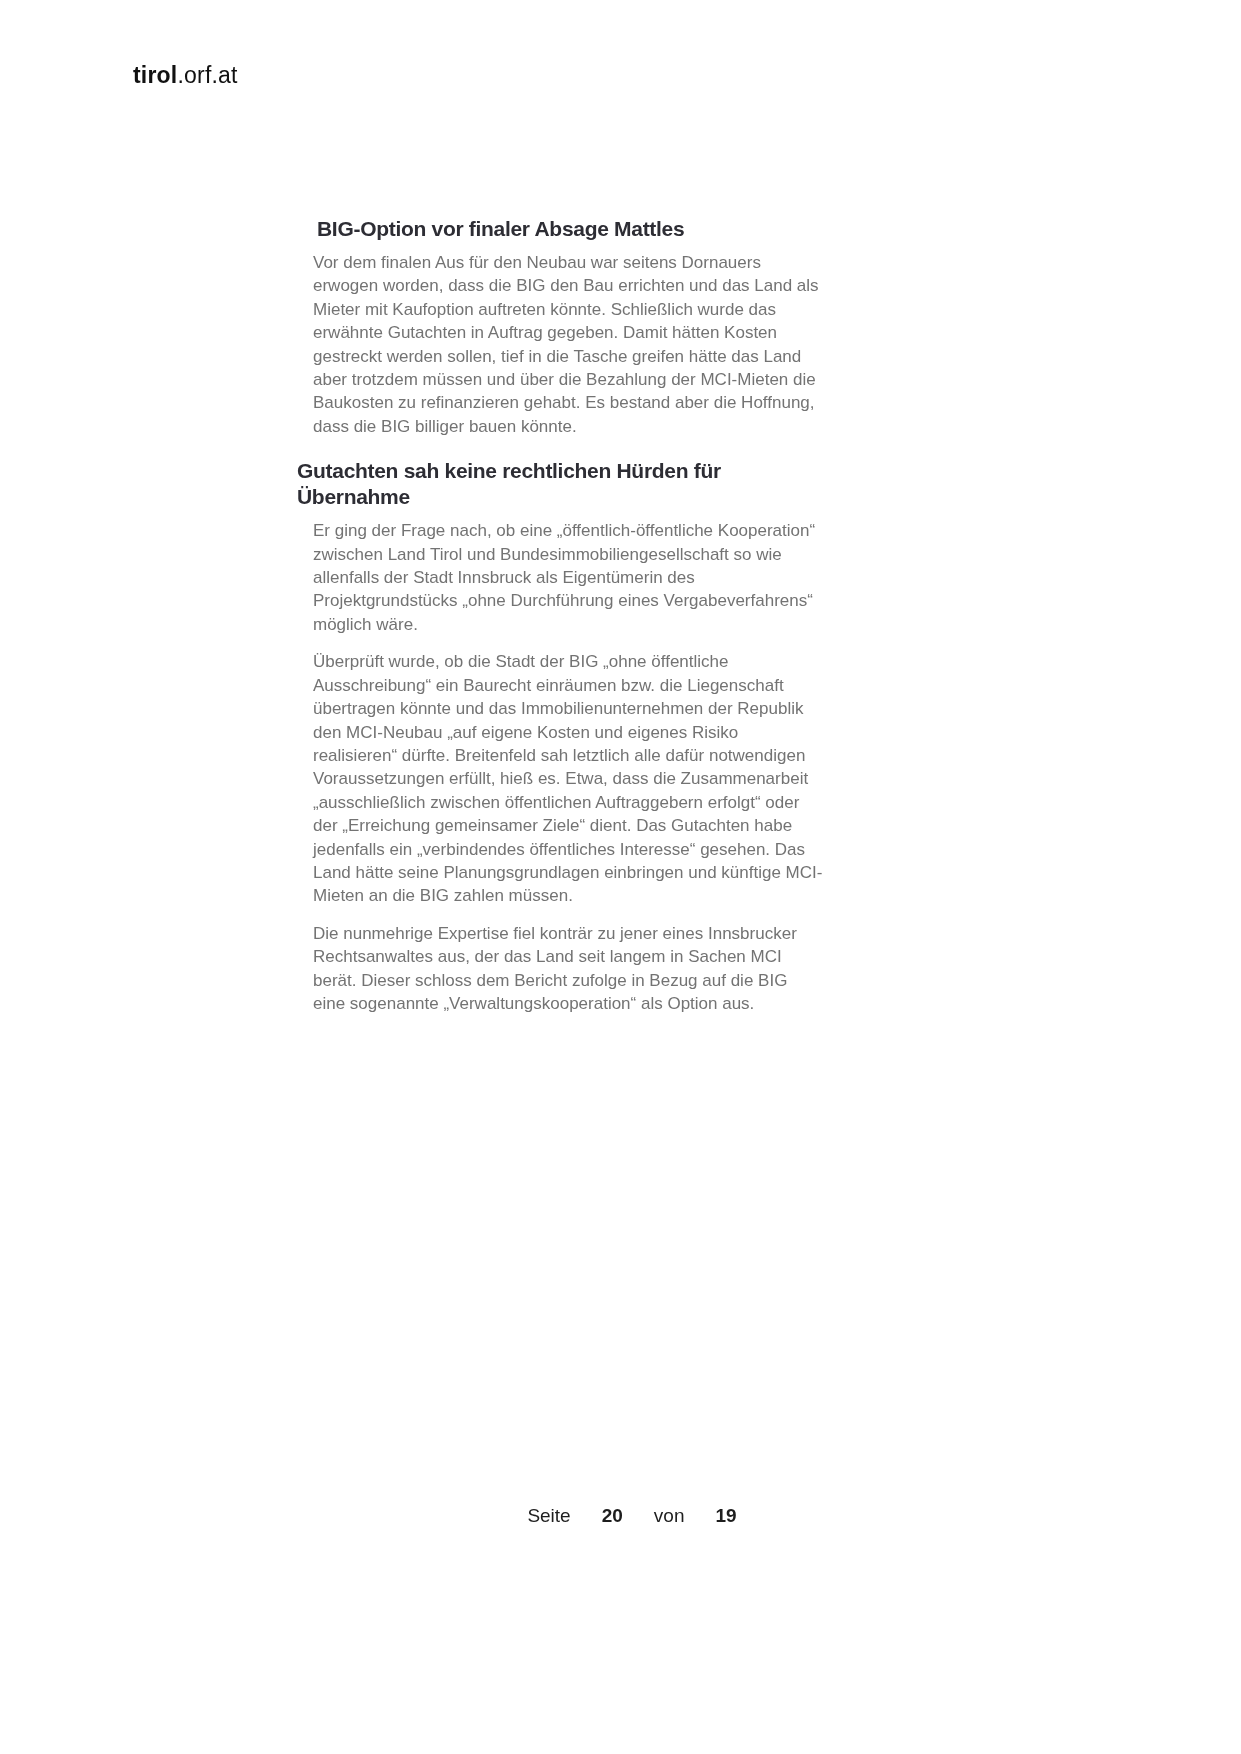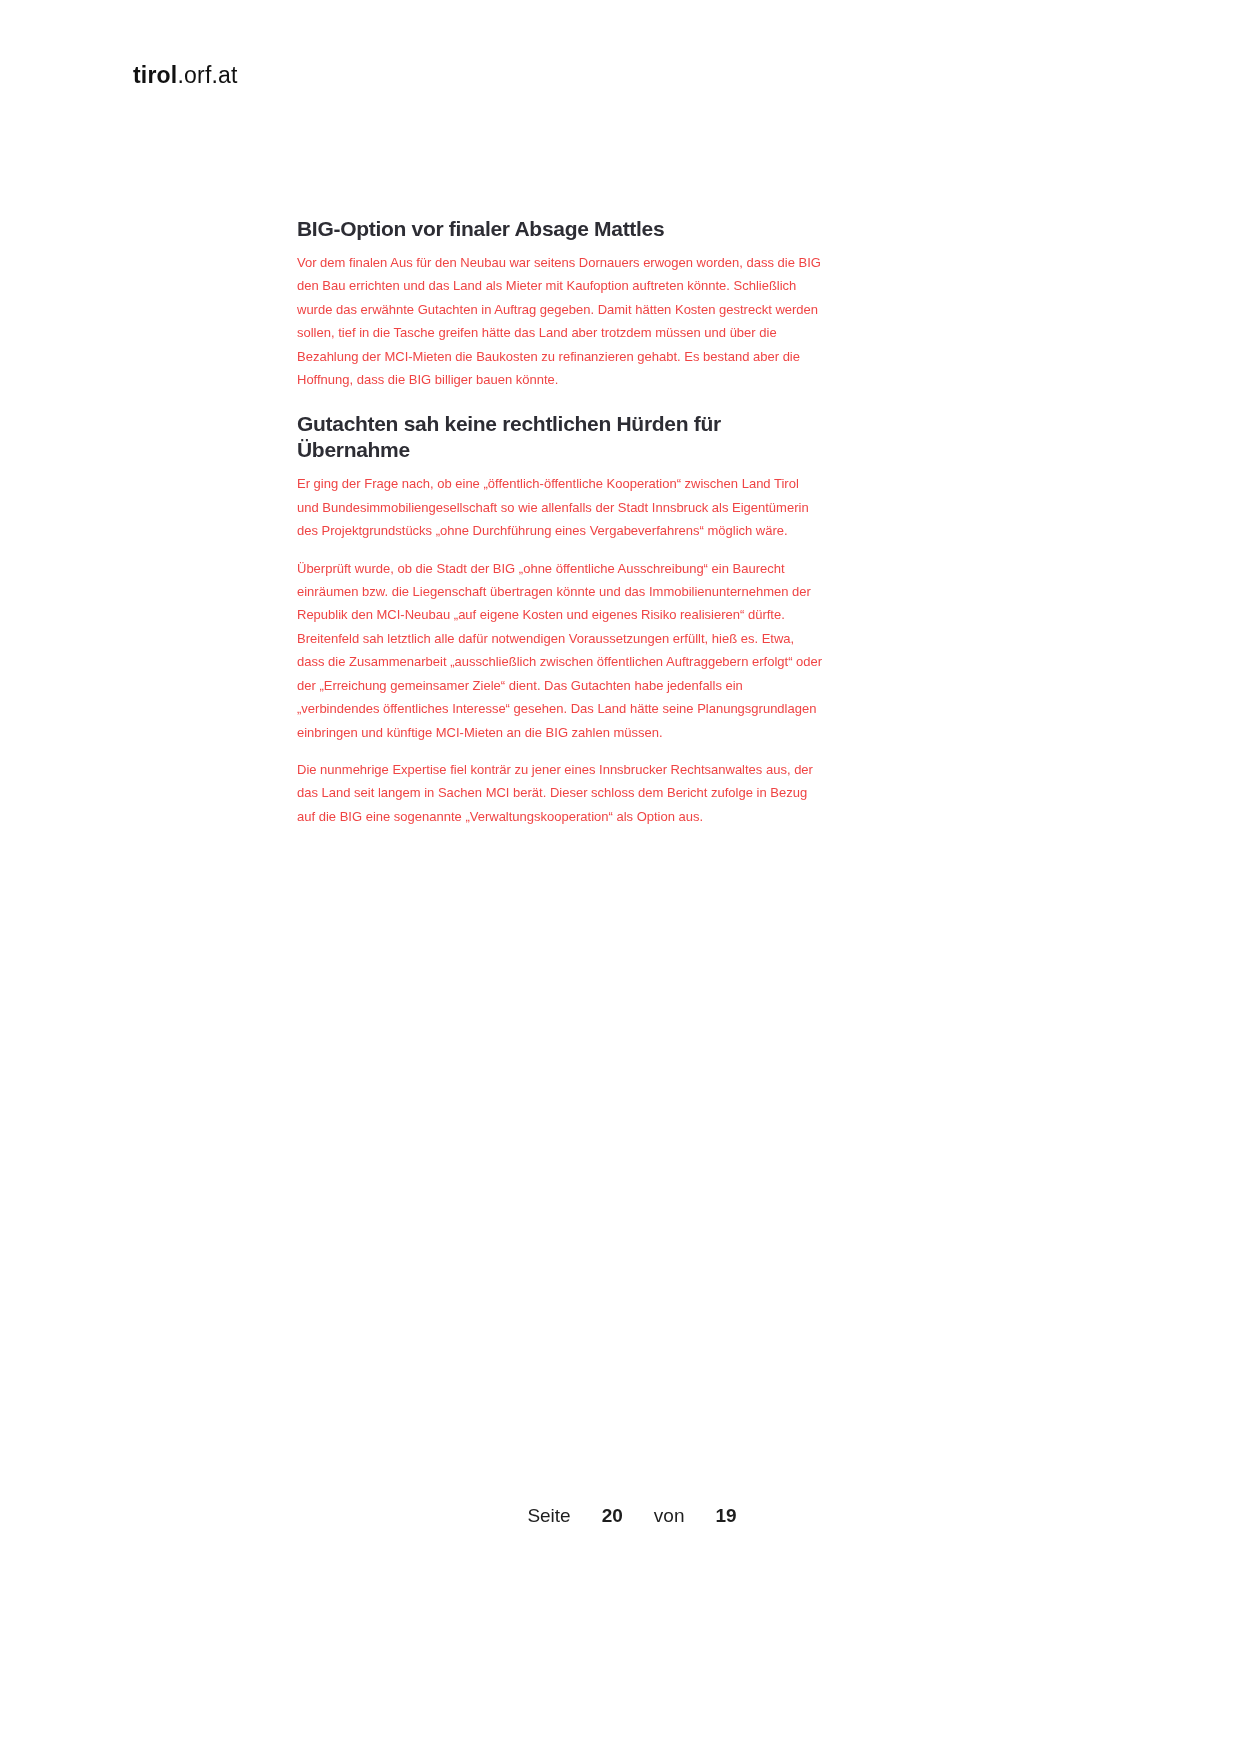--- a/index.html
+++ b/index.html
@@ -30,27 +30,27 @@
   }
 
   .article h2 {
     font-size: 21px;
     font-weight: bold;
     color: #2d2d34;
     letter-spacing: -0.3px;
     margin: 20px 0 9px 0;
     line-height: 26px;
   }
-  .article section:first-child h2 { margin-top: 0; }
+  .article section:first-child h2 { margin-top: 0; margin-left: 20px; }
 
   .article p {
-    font-size: 13px;
+    font-size: 17px;
     line-height: 23.4px;
-    color: #ef4444;
-    margin: 0 0 14px 0;
+    color: #737373;
+    margin: 0 0 14px 16px;
   }
 
   .page-footer {
     position: absolute;
     left: 0;
     top: 1505px;
     width: 1241px;
     text-align: center;
     font-size: 19px;
     color: #1e1e1e;

